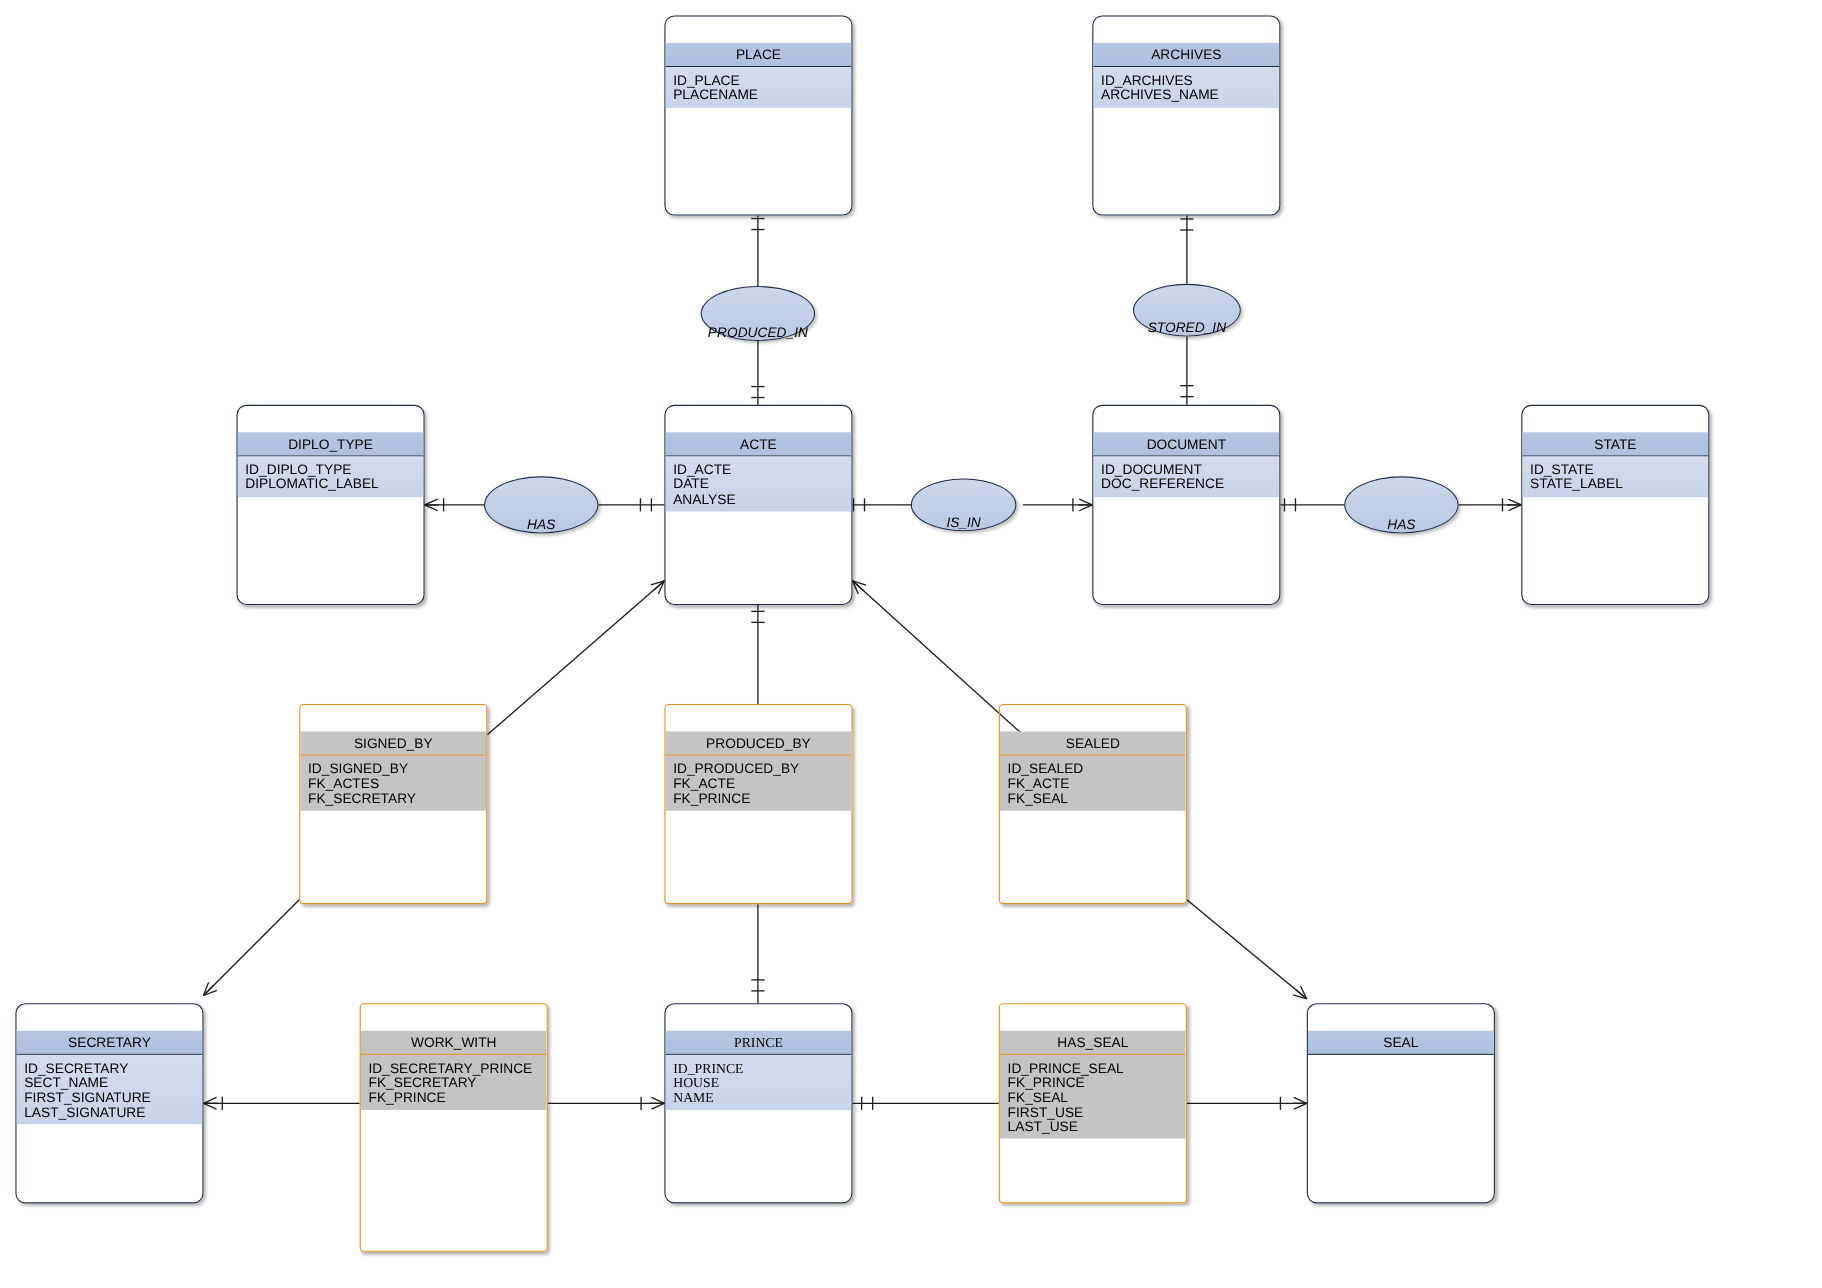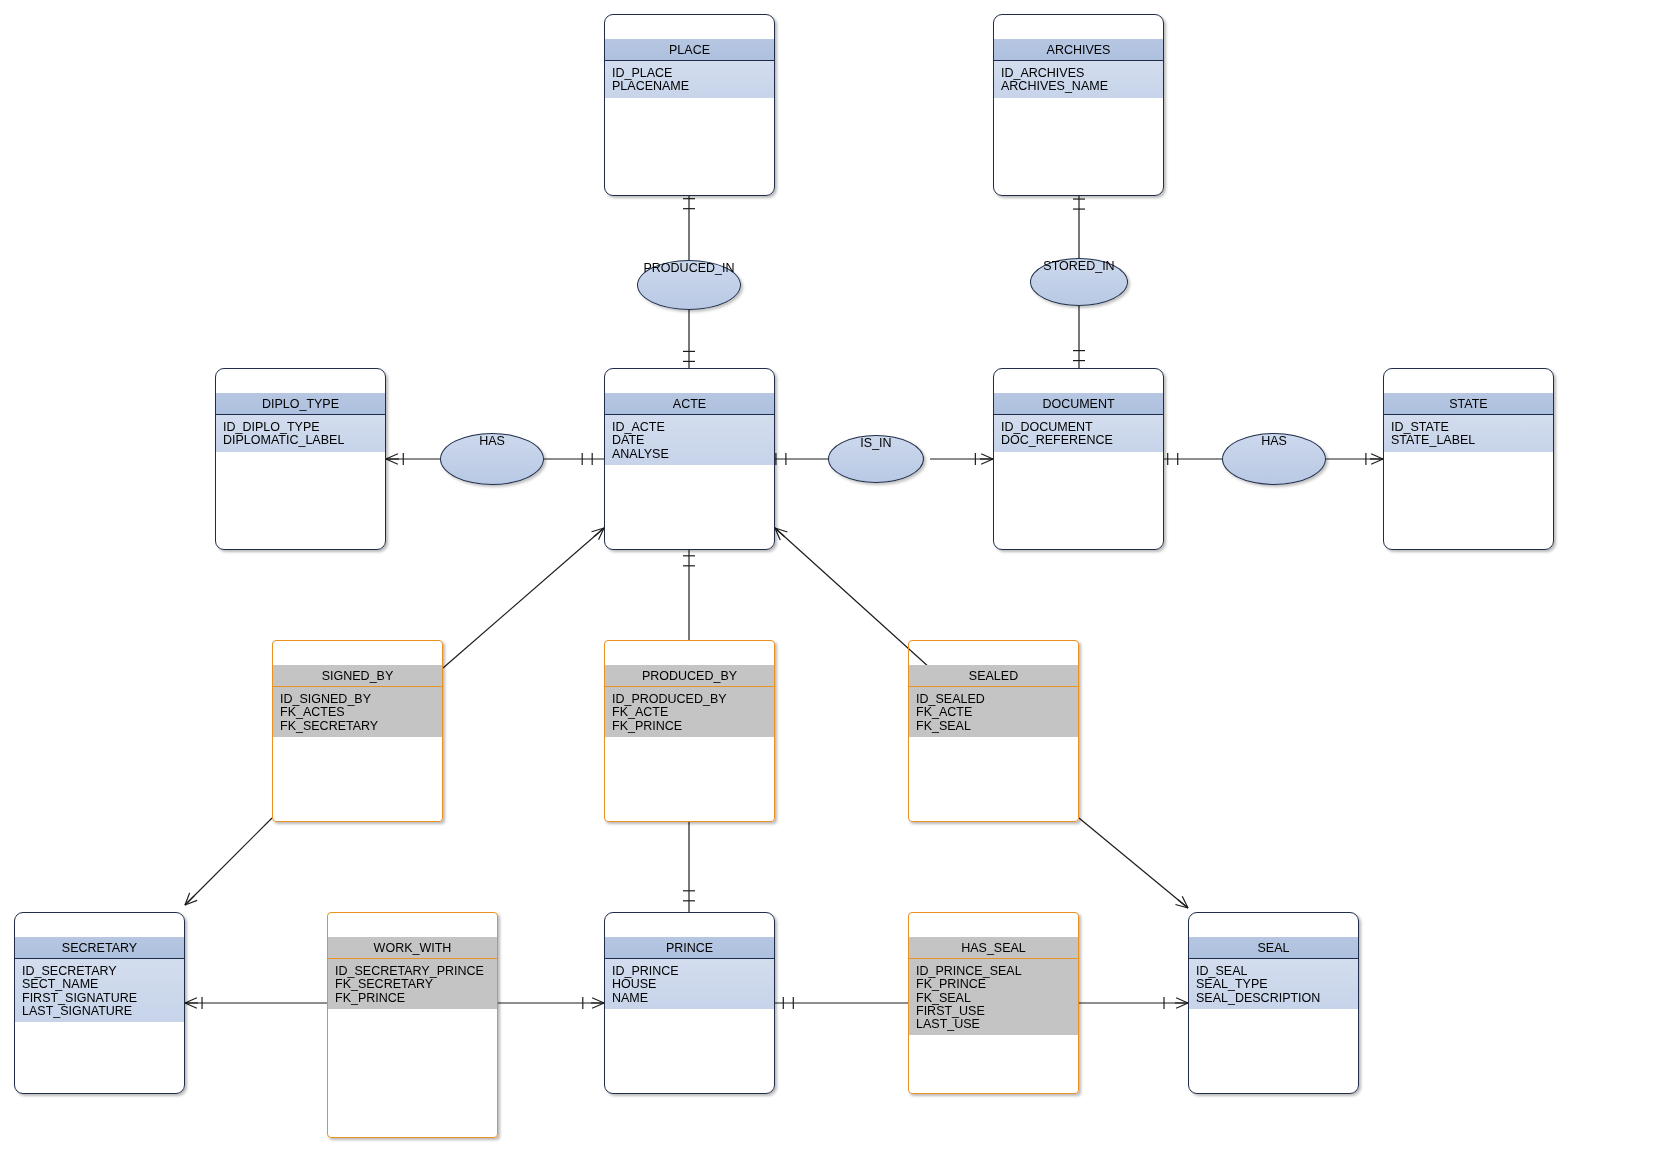--- a/index.html
+++ b/index.html
@@ -22,23 +22,23 @@
   .ent-blue .hdr{background:linear-gradient(to bottom,#b7c7e2,#adc0de);border-bottom-color:#1f2d4a;}
   .ent-blue .body{background:linear-gradient(to bottom,#d3ddee,#c6d3e9);}
 
   
   .ent-gray{border:1px solid #e8921f;border-radius:4px;box-shadow:2px 2px 3px rgba(0,0,0,0.28);}
   .ent-gray .hdr{background:#c4c4c4;border-bottom:1px solid #e8921f;}
   .ent-gray .body{background:#c4c4c4;}
 
   .rel{position:absolute;box-sizing:border-box;border:1px solid #1f2d4a;border-radius:50%;
        background:linear-gradient(to bottom,#ccd8ec,#b9c9e4);
-       display:flex;align-items:flex-start;justify-content:center;
+       display:flex;align-items:flex-end;justify-content:center;
        font-size:12.5px;color:#000;
-       box-shadow:2px 2px 3px rgba(0,0,0,0.25);}
+       box-shadow:2px 2px 3px rgba(0,0,0,0.25);font-style:italic;}
 
   .ln{stroke:#1d1d1d;stroke-width:1.2;fill:none;}
   .mk{stroke:#1d1d1d;stroke-width:1.2;fill:none;}
 </style>
 </head>
 <body>
 
 <div id="canvas">
   <svg class="links" viewBox="0 0 1656 1171" preserveAspectRatio="none" id="links-svg">
       <line x1="689" y1="196" x2="689" y2="260" class="ln"></line>
@@ -216,45 +216,40 @@
         </div>
       </div>
       <div class="entity ent-gray" style="left: 327px; top: 912px; width: 171px; height: 226px;">
         <div class="hdr">WORK_WITH</div>
         <div class="body">
           <div>ID_SECRETARY_PRINCE</div>
           <div>FK_SECRETARY</div>
           <div>FK_PRINCE</div>
         </div>
       </div>
-      <div class="entity ent-blue" style="left: 604px; top: 912px; width: 171px; height: 182px;">
+      <div class="entity ent-blue" style="left: 604px; top: 912px; width: 171px; height: 182px; font-family: Liberation Serif, serif;">
         <div class="hdr">PRINCE</div>
         <div class="body">
           <div>ID_PRINCE</div>
           <div>HOUSE</div>
           <div>NAME</div>
         </div>
       </div>
       <div class="entity ent-gray" style="left: 908px; top: 912px; width: 171px; height: 182px;">
         <div class="hdr">HAS_SEAL</div>
         <div class="body">
           <div>ID_PRINCE_SEAL</div>
           <div>FK_PRINCE</div>
           <div>FK_SEAL</div>
           <div>FIRST_USE</div>
           <div>LAST_USE</div>
         </div>
       </div>
       <div class="entity ent-blue" style="left: 1188px; top: 912px; width: 171px; height: 182px;">
         <div class="hdr">SEAL</div>
-        <div class="body">
-          <div>ID_SEAL</div>
-          <div>SEAL_TYPE</div>
-          <div>SEAL_DESCRIPTION</div>
-        </div>
       </div>
       <div class="rel" style="left: 637px; top: 260px; width: 104px; height: 50px;">
         <span>PRODUCED_IN</span>
       </div>
       <div class="rel" style="left: 1030px; top: 258px; width: 98px; height: 48px;">
         <span>STORED_IN</span>
       </div>
       <div class="rel" style="left: 440px; top: 433px; width: 104px; height: 52px;">
         <span>HAS</span>
       </div>

